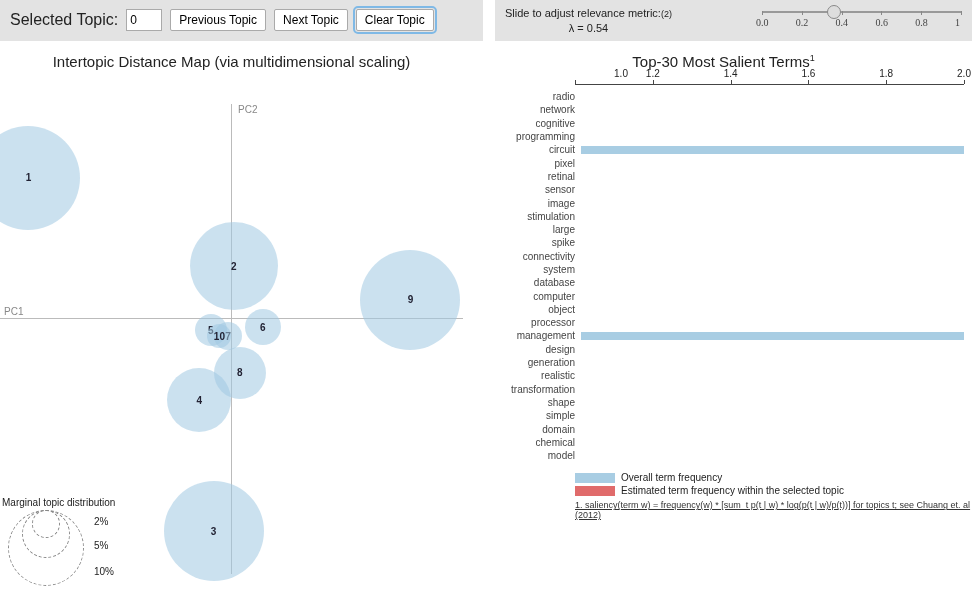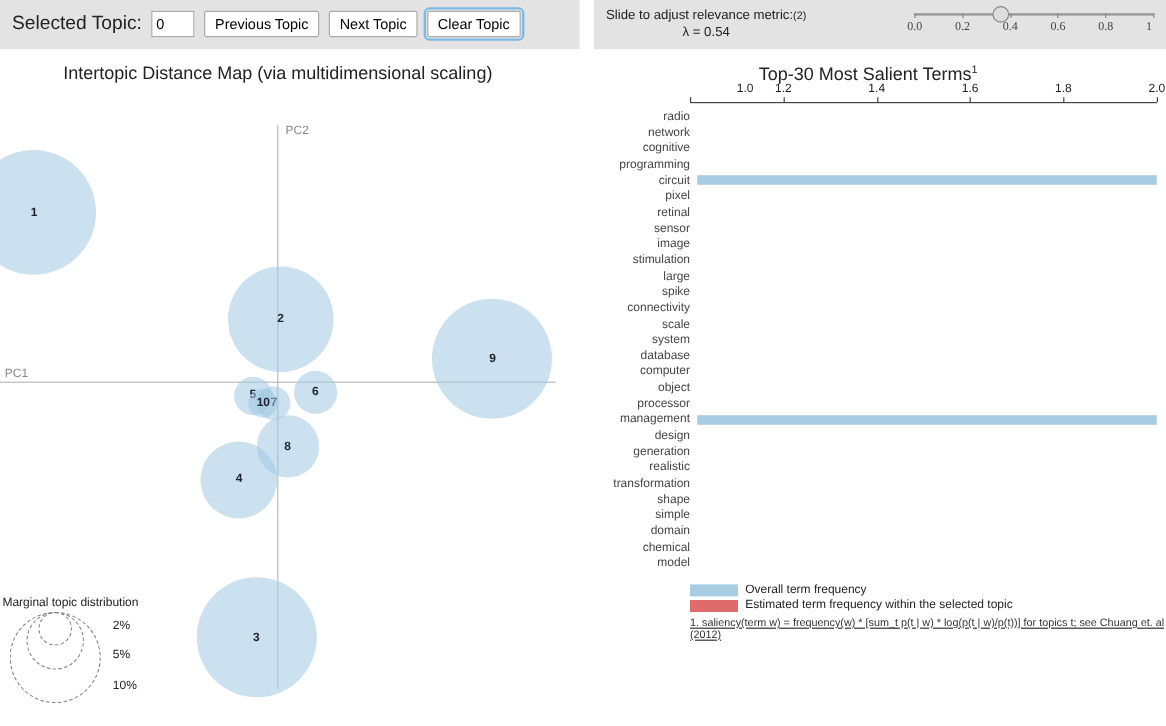--- a/index.html
+++ b/index.html
@@ -228,26 +228,20 @@
               <div class="bar" style="width: 0%;"></div>
             </div>
           </div>
           <div class="row">
             <div class="term">connectivity</div>
             <div class="bararea">
               <div class="bar" style="width: 0%;"></div>
             </div>
           </div>
           <div class="row">
-            <div class="term">scale</div>
-            <div class="bararea">
-              <div class="bar" style="width: 0%;"></div>
-            </div>
-          </div>
-          <div class="row">
             <div class="term">system</div>
             <div class="bararea">
               <div class="bar" style="width: 0%;"></div>
             </div>
           </div>
           <div class="row">
             <div class="term">database</div>
             <div class="bararea">
               <div class="bar" style="width: 0%;"></div>
             </div>

